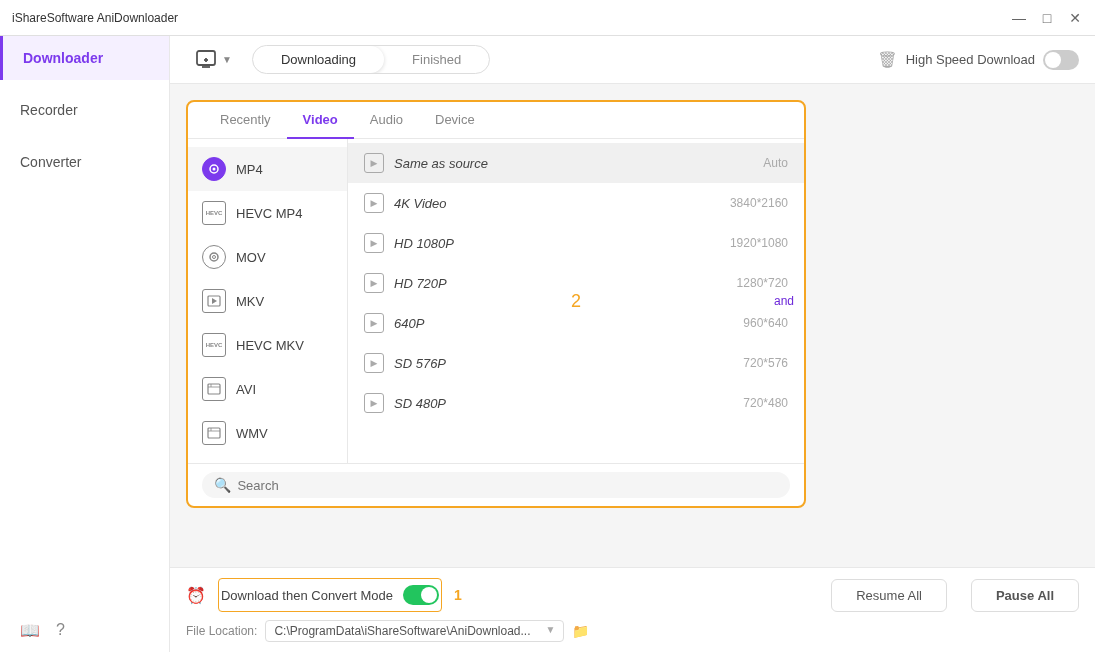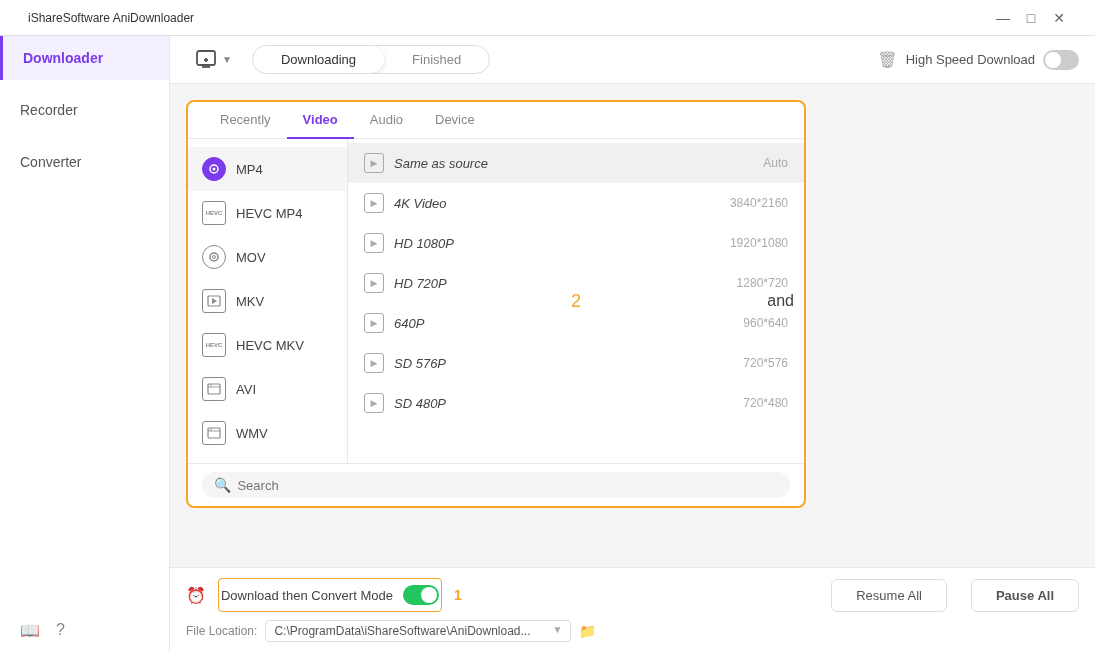--- a/index.html
+++ b/index.html
@@ -13,21 +13,21 @@
       display: flex;
       flex-direction: column;
     }
 
     
     .title-bar {
       background: #fff;
       height: 36px;
       display: flex;
       align-items: center;
-      padding: 0 28px;
+      padding: 0 12px;
       border-bottom: 1px solid #e0e0e0;
       justify-content: space-between;
       flex-shrink: 0;
     }
     .title-bar-title {
       font-size: 12px;
       color: #333;
     }
     .title-bar-controls {
       display: flex;
@@ -397,21 +397,21 @@
     .file-location-label { color: #888; font-size: 12px; }
     .file-location-path {
       background: #fff;
       border: 1px solid #ddd;
       border-radius: 4px;
       padding: 3px 8px;
       font-size: 12px;
       color: #555;
       display: flex;
       align-items: flex-start;
-      gap: 22px;
+      gap: 15px;
     }
     .file-path-chevron { color: #aaa; font-size: 10px; }
     .folder-icon { color: #aaa; font-size: 14px; }
 
     .bottom-actions {
       display: flex;
       align-items: center;
       gap: 24px;
       margin-left: auto;
     }
@@ -622,21 +622,21 @@
                 <span class="quality-name">SD 480P</span>
                 <span class="quality-res">720*480</span>
               </div>
 
             </div>
 
             <div style="position:absolute; top:50%; left:50%; transform:translate(-50%,-50%); pointer-events:none;">
               <span class="number-badge" style="position:static;transform:none;display:block;text-align:center;">2</span>
             </div>
 
-            <span style="position:absolute; right:10px; top:50%; transform:translateY(-50%); color:#404040; font-size:16px;">and</span>
+            <span style="position:absolute; right:10px; top:50%; transform:translateY(-50%); color:#6d28d9; font-size:12px;">and</span>
 
           </div>
 
         </div>
 
         <div class="format-search">
           <div class="search-wrapper">
             <span class="search-icon">🔍</span>
             <input class="search-input" type="text" placeholder="Search" style="">
           </div>

